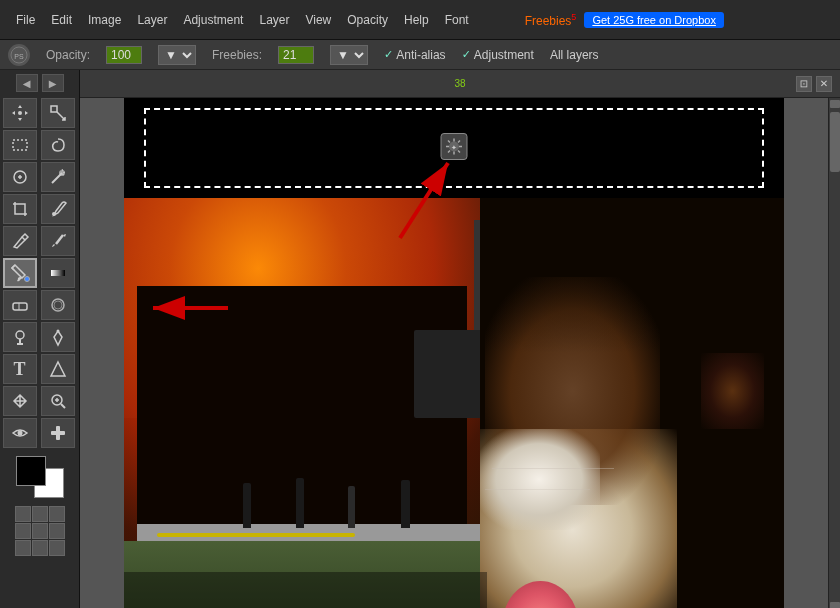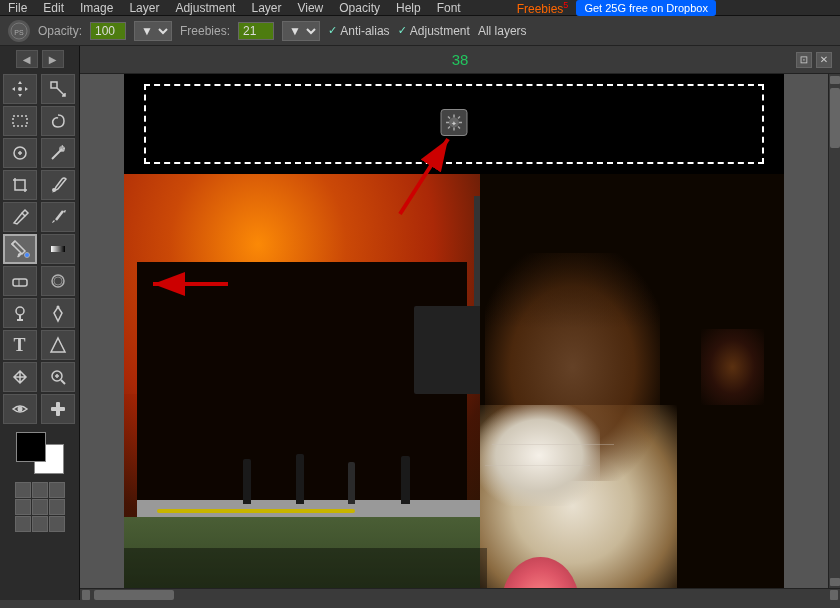--- a/index.html
+++ b/index.html
@@ -1,26 +1,26 @@
 <!DOCTYPE html>
 <html><head>
   <meta charset="utf-8">
   <style>
     * { margin: 0; padding: 0; box-sizing: border-box; }
     body { background: #3c3c3c; font-family: Arial, sans-serif; font-size: 12px; color: #ddd; width: 840px; height: 608px; overflow: hidden; }
 
     
-    #menubar { display: flex; align-items: center; background: #2b2b2b; height: 16px; padding: 0 0; border-bottom: 1px solid #111; }
+    #menubar { display: flex; align-items: center; background: #2b2b2b; height: 40px; padding: 0 8px; border-bottom: 1px solid #111; }
     .menu-item { padding: 2px 8px; cursor: pointer; color: #ccc; font-size: 12px; }
     .freebies { color: #ff6600; font-size: 12px; padding: 2px 4px; cursor: pointer; margin-left: 44px; }
     .freebies sup { color: red; font-size: 9px; }
-    .dropbox-promo { background: #0061ff; color: white; font-size: 11px; padding: 2px 8px; border-radius: 3px; margin-left: 4px; cursor: pointer; }
-
-    
-    #optionsbar { display: flex; align-items: center; background: #3a3a3a; height: 30px; padding: 0 8px; border-bottom: 1px solid #222; gap: 8px; }
+    .dropbox-promo { background: #0061ff; color: white; font-size: 11px; padding: 2px 8px; border-radius: 3px; margin-left: 4px; cursor: pointer; text-decoration: underline; }
+
+    
+    #optionsbar { display: flex; align-items: center; background: #3a3a3a; height: 30px; padding: 0 8px; border-bottom: 1px solid #222; gap: 16px; }
     .options-logo { width: 22px; height: 22px; background: #555; border-radius: 50%; display: flex; align-items: center; justify-content: center; font-size: 10px; }
     .options-label { color: #aaa; font-size: 12px; }
     .options-value { background: #4d7c0f; border: 1px solid #666; color: #ddd; font-size: 12px; padding: 1px 4px; width: 36px; }
     .options-dropdown { background: #555; border: 1px solid #666; color: #ddd; font-size: 12px; padding: 1px 2px; }
     .options-check { display: flex; align-items: center; gap: 3px; color: #ccc; font-size: 12px; }
     .checkmark { color: #7ec; font-size: 11px; }
 
     
     #main { display: flex; height: calc(608px - 54px); }
 
@@ -37,21 +37,21 @@
     .color-bg { position: absolute; width: 30px; height: 30px; background: white; border: 1px solid #888; bottom: 0; right: 0; }
     .color-fg { position: absolute; width: 30px; height: 30px; background: black; border: 1px solid #888; top: 0; left: 0; z-index: 1; }
 
     
     .grid-section { margin-top: 8px; display: grid; grid-template-columns: repeat(3, 16px); gap: 1px; }
     .grid-btn { width: 16px; height: 16px; background: #555; border: 1px solid #666; cursor: pointer; }
 
     
     #canvas-area { flex: 1; background: #555; display: flex; flex-direction: column; overflow: hidden; }
     #canvas-header { background: #3a3a3a; height: 28px; display: flex; align-items: center; justify-content: center; border-bottom: 1px solid #222; position: relative; }
-    .canvas-title { font-size: 15px; color: #22c55e; }
+    .canvas-title { font-size: 10px; color: #84cc16; }
     .canvas-controls { position: absolute; right: 8px; display: flex; gap: 4px; }
     .canvas-ctrl-btn { width: 16px; height: 16px; background: #555; border: 1px solid #666; display: flex; align-items: center; justify-content: center; font-size: 10px; color: #ccc; cursor: pointer; }
   </style>
 </head>
 <body>
 
 <div id="menubar">
   <span class="menu-item">File</span>
   <span class="menu-item">Edit</span>
   <span class="menu-item">Image</span>

